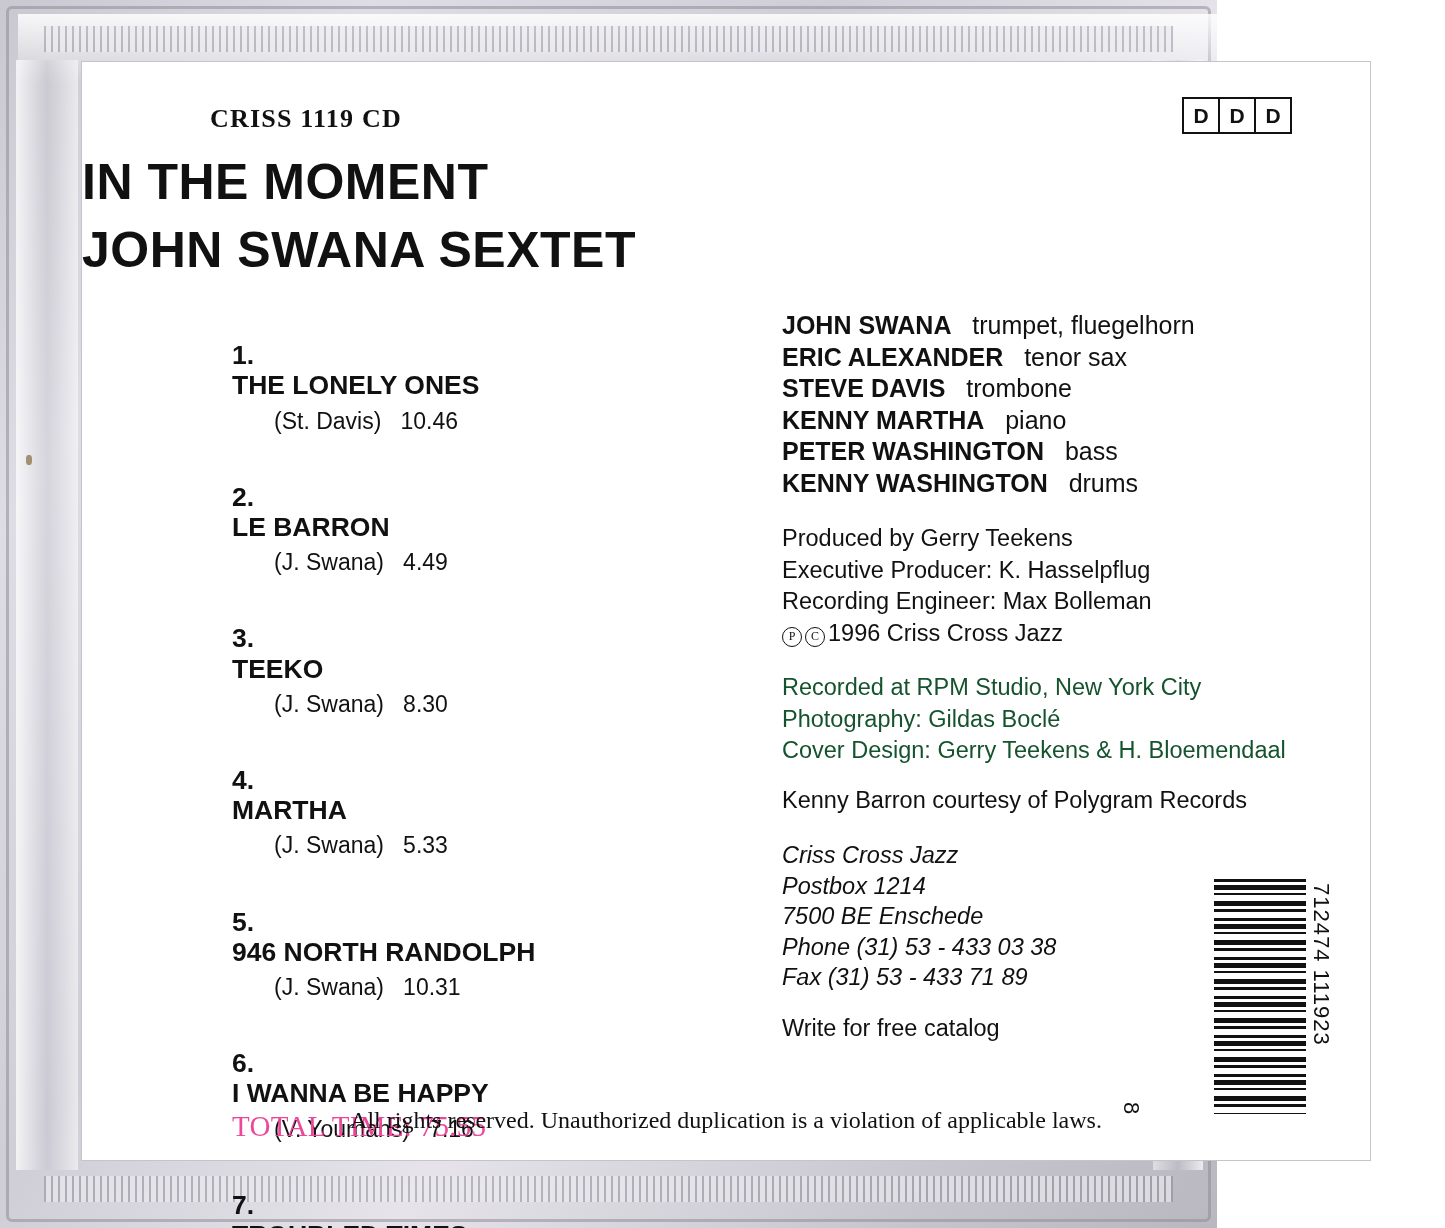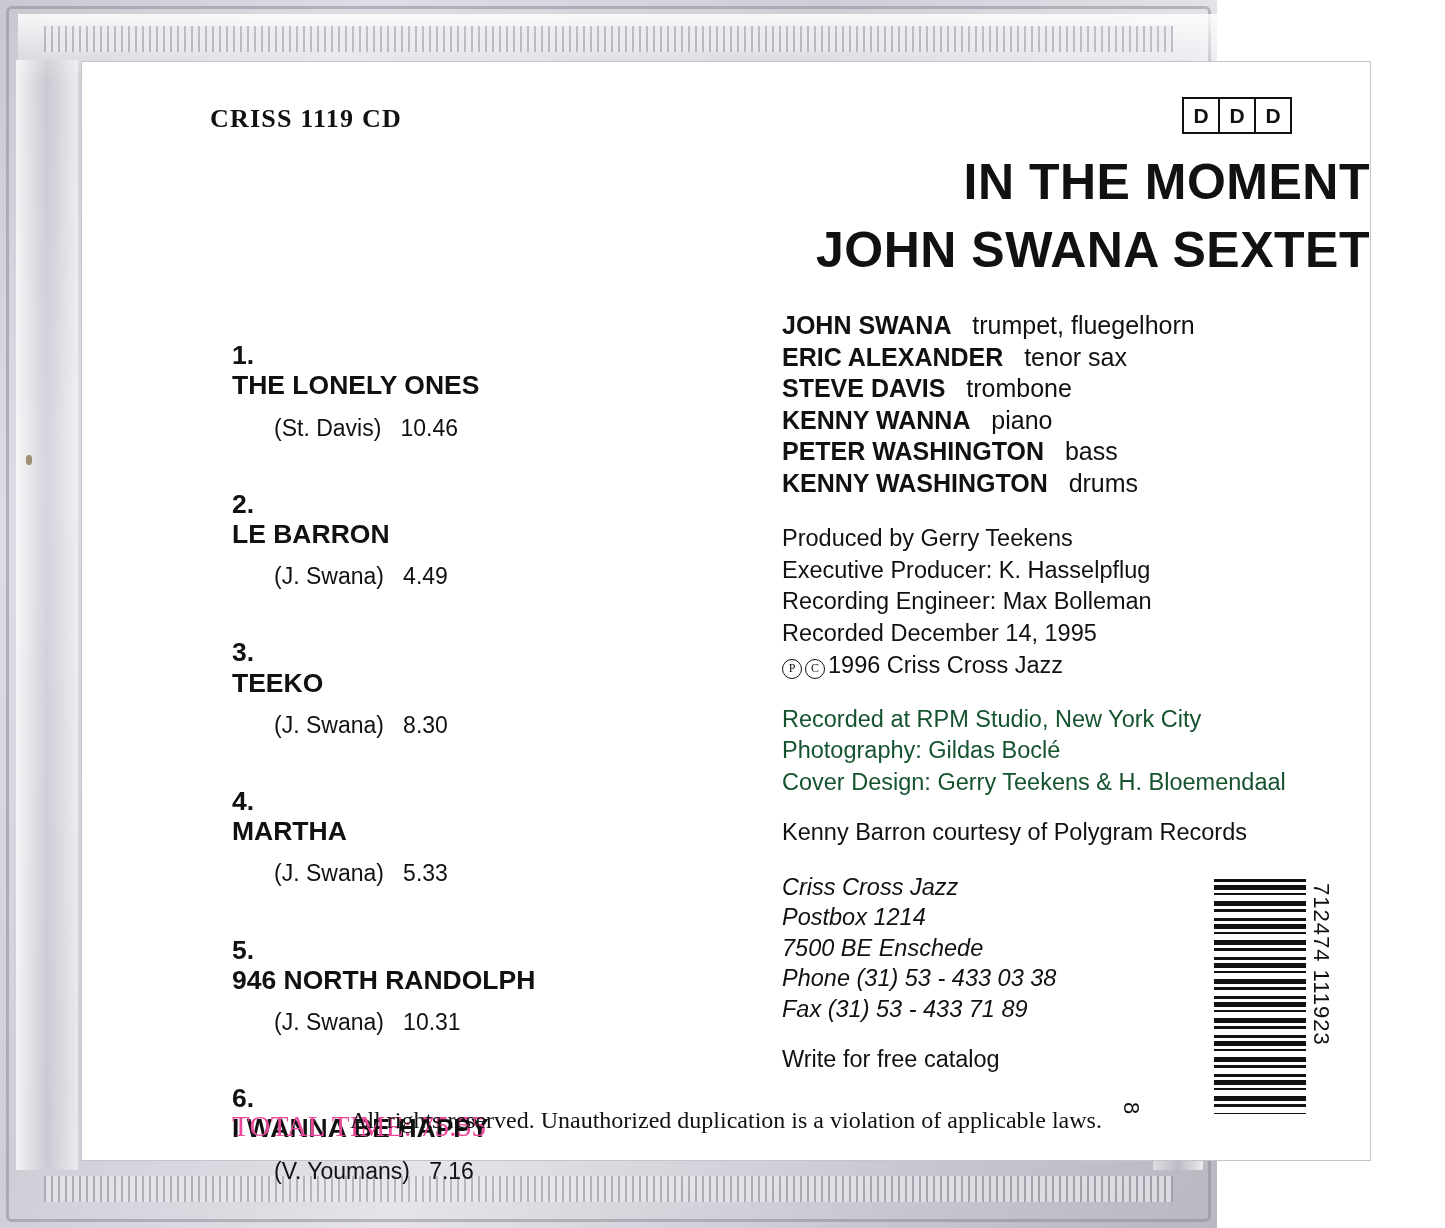--- a/index.html
+++ b/index.html
@@ -112,21 +112,21 @@
     border-right: 2px solid #111;
     font-family: "Liberation Sans", sans-serif;
   }
   .ddd-box span:last-child { border-right: none; }
 
   
   .title-block {
     position: absolute;
     left: 0; right: 0;
     top: 92px;
-    text-align: right;
+    text-align: left;
   }
   .album-title {
     font-size: 50px;
     font-weight: bold;
     color: #111;
     letter-spacing: 0.5px;
     line-height: 1.12;
   }
   .artist-title {
     font-size: 50px;
@@ -158,21 +158,21 @@
     font-size: 26.5px;
     font-weight: bold;
     color: #111;
     line-height: 1.14;
     white-space: pre-line;
   }
   .track-title .num { display: inline; }
   .track-sub {
     font-size: 23px;
     color: #111;
-    margin-top: 14px;
+    margin-top: 7px;
     padding-left: 42px;
   }
   .total-time {
     position: absolute;
     left: 150px;
     top: 800px;
     font-family: "Liberation Serif", serif;
     font-size: 29px;
     color: #ec4899;
     letter-spacing: .3px;
@@ -425,37 +425,36 @@
         </div>
         <div class="musician">
           <span class="name">ERIC ALEXANDER</span>
           &nbsp;&nbsp;<span class="inst">tenor sax</span>
         </div>
         <div class="musician">
           <span class="name">STEVE DAVIS</span>
           &nbsp;&nbsp;<span class="inst">trombone</span>
         </div>
         <div class="musician">
-          <span class="name">KENNY WANNA</span>
+          <span class="name">KENNY MARTHA</span>
           &nbsp;&nbsp;<span class="inst">piano</span>
         </div>
         <div class="musician">
           <span class="name">PETER WASHINGTON</span>
           &nbsp;&nbsp;<span class="inst">bass</span>
         </div>
         <div class="musician">
           <span class="name">KENNY WASHINGTON</span>
           &nbsp;&nbsp;<span class="inst">drums</span>
         </div>
 
         <div class="prod-block">
           <div class="prod-line">Produced by Gerry Teekens</div>
           <div class="prod-line">Executive Producer:  K. Hasselpflug</div>
           <div class="prod-line">Recording Engineer:  Max Bolleman</div>
-          <div class="prod-line">Recorded December 14, 1995</div>
           <div class="copy-line">
             <span class="circ">P</span><span class="circ">C</span><span>1996 Criss Cross Jazz</span>
           </div>
         </div>
 
         <div class="venue-block">
           <div class="venue-line">Recorded at RPM Studio, New York City</div>
           <div class="venue-line">Photography:  Gildas Boclé</div>
           <div class="venue-line">Cover Design:  Gerry Teekens &amp; H. Bloemendaal</div>
         </div>

